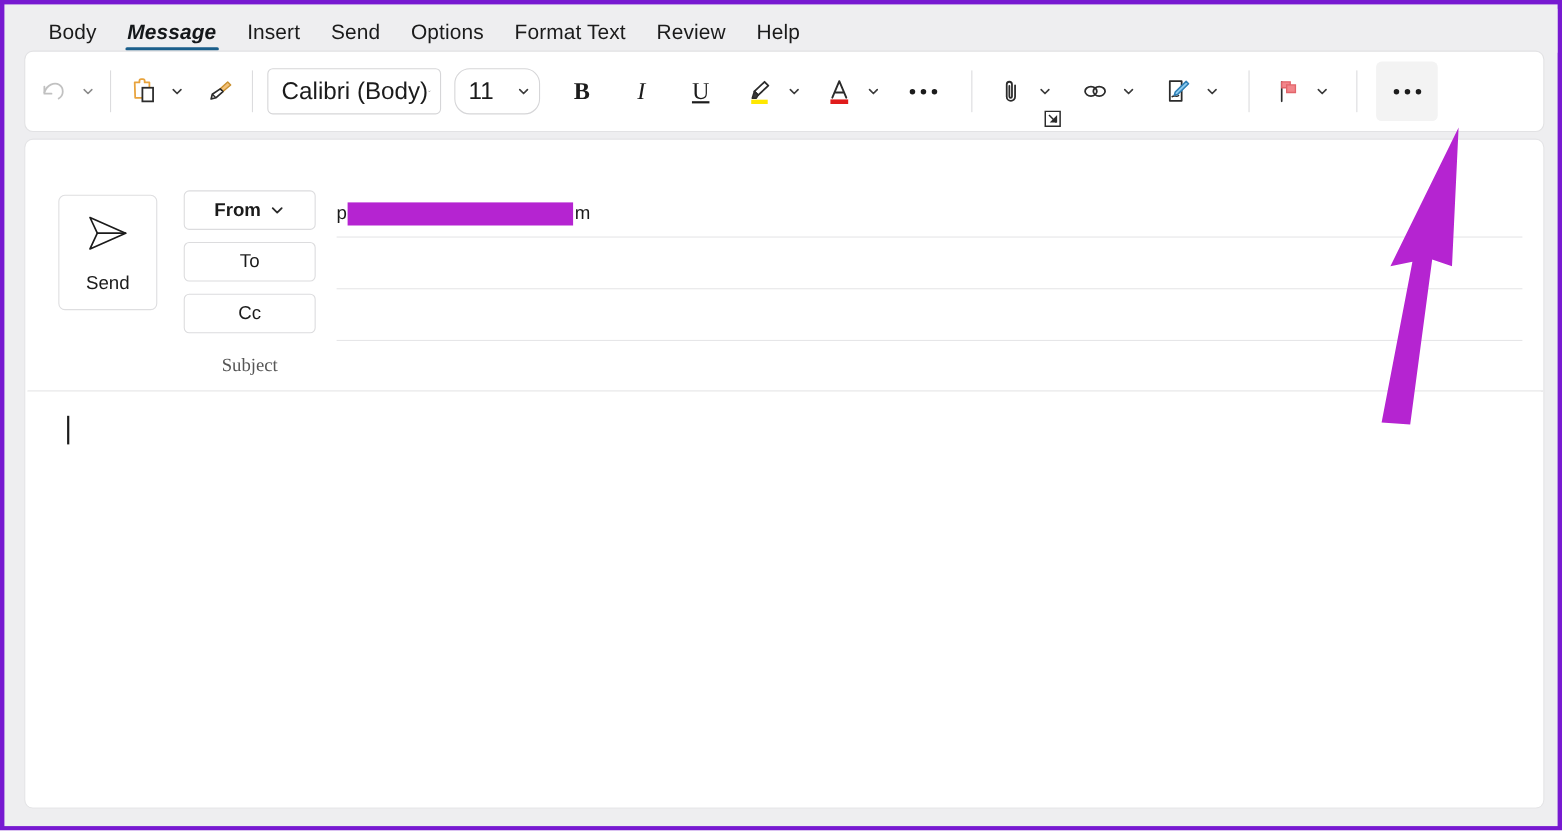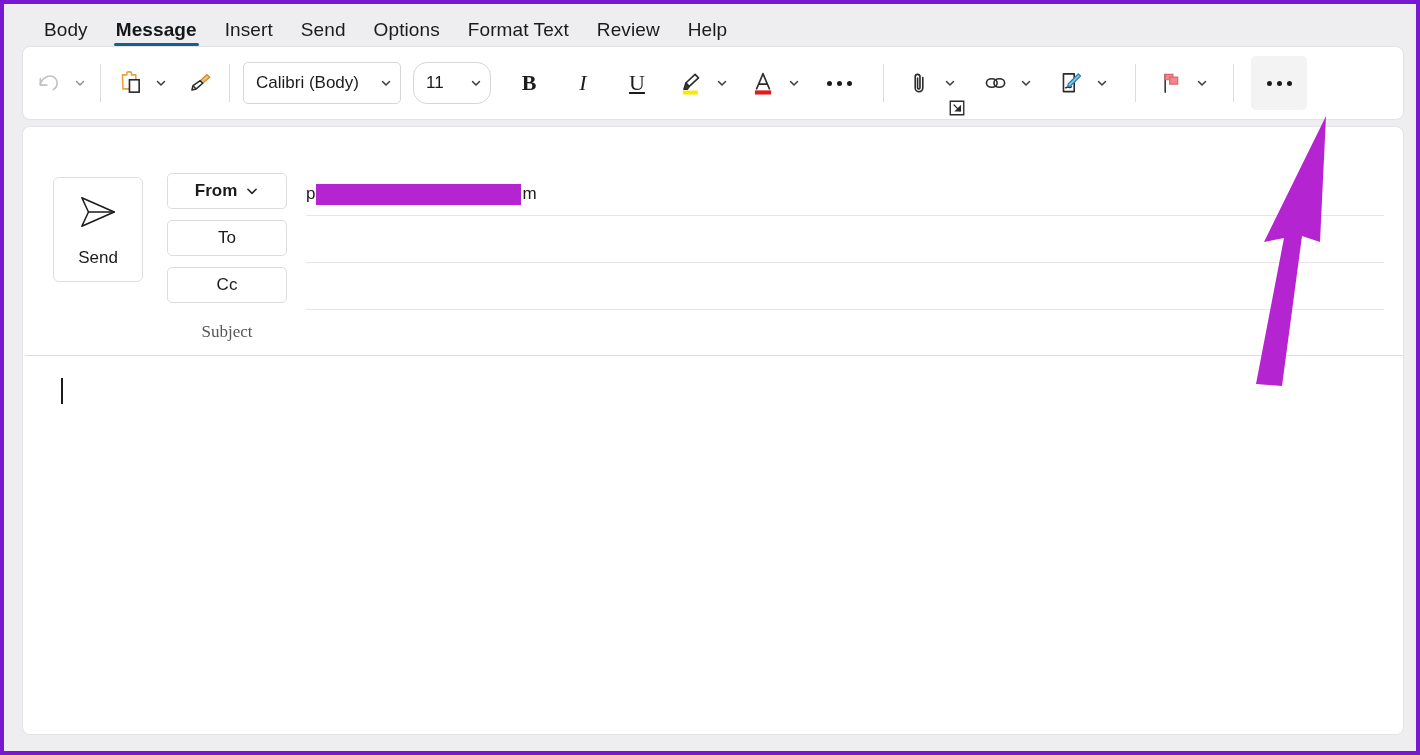--- a/index.html
+++ b/index.html
@@ -46,20 +46,21 @@
     color: #1b1b1b;
     padding: 0 14px 9px 14px;
     line-height: 1;
     white-space: nowrap;
     cursor: pointer;
     letter-spacing: .1px;
   }
   .tab.active {
     font-weight: bold;
     color: #14171a;
+    font-style: italic;
   }
   .tab.active::after {
     content: "";
     position: absolute;
     left: 12px;
     right: 12px;
     bottom: 2px;
     height: 3px;
     border-radius: 2px;
     background: #1a5e8a;
@@ -122,21 +123,21 @@
     justify-content: space-between;
     height: 42px;
     border: 1px solid #d6d6d8;
     border-radius: 5px;
     background: #fff;
     box-sizing: border-box;
     padding: 0 8px 0 12px;
     cursor: pointer;
   }
   .combo .val {
-    font-size: 17px;
+    font-size: 22px;
     color: #1b1b1b;
     white-space: nowrap;
   }
   .combo.font { width: 158px; margin-left: 4px; }
   .combo.size { width: 78px; margin-left: 12px; border-radius: 14px; }
 
   .tb-letter {
     font-size: 22px;
     color: #1c1c1c;
     line-height: 1;

